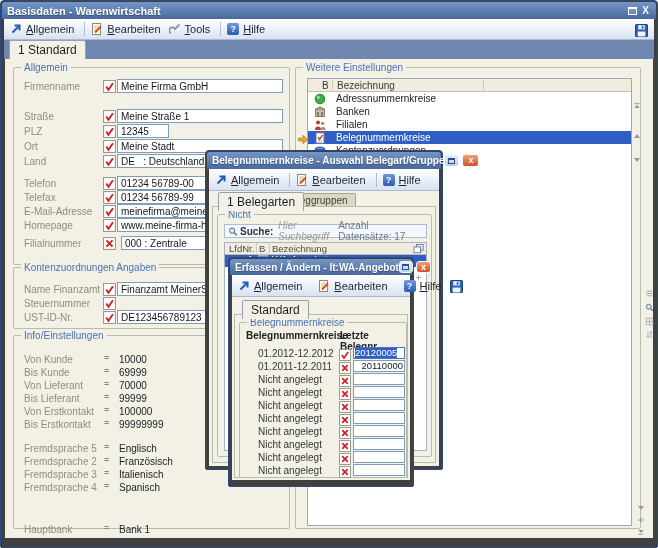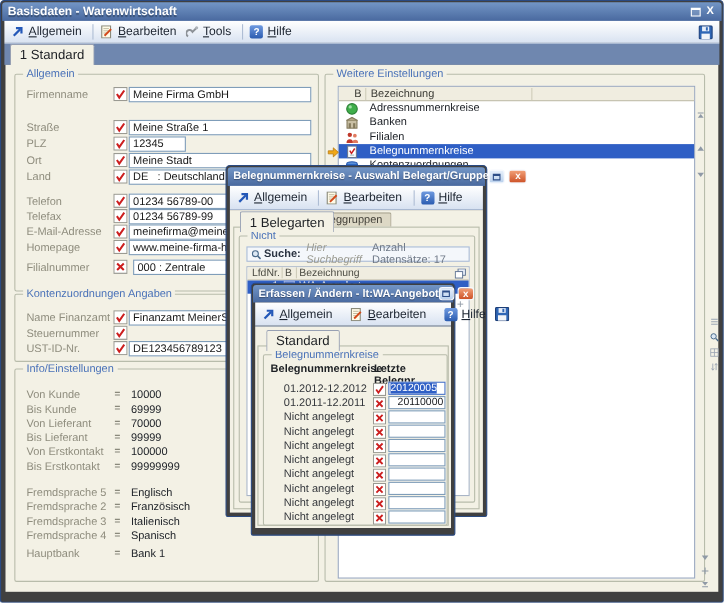--- a/index.html
+++ b/index.html
@@ -306,21 +306,21 @@
         <div class="frow" style="top: 131px;">
           <span class="flabel">Fremdsprache 3</span>
           <span class="ieq">=</span>
           <span class="ival">Italienisch</span>
         </div>
         <div class="frow" style="top: 144px;">
           <span class="flabel">Fremdsprache 4</span>
           <span class="ieq">=</span>
           <span class="ival">Spanisch</span>
         </div>
-        <div class="frow" style="top: 160px;">
+        <div class="frow" style="top: 186px;">
           <span class="flabel">Hauptbank</span>
           <span class="ieq">=</span>
           <span class="ival">Bank 1</span>
         </div>
       </div>
 
     <div class="group" id="grp-weitere" style="left:290px;top:8px;width:346px;height:462px;">
       <span class="glabel">Weitere Einstellungen</span>
       <div class="list" id="tree-list" style="left:11px;top:10px;width:325px;height:448px;">
         <div class="list-header">

